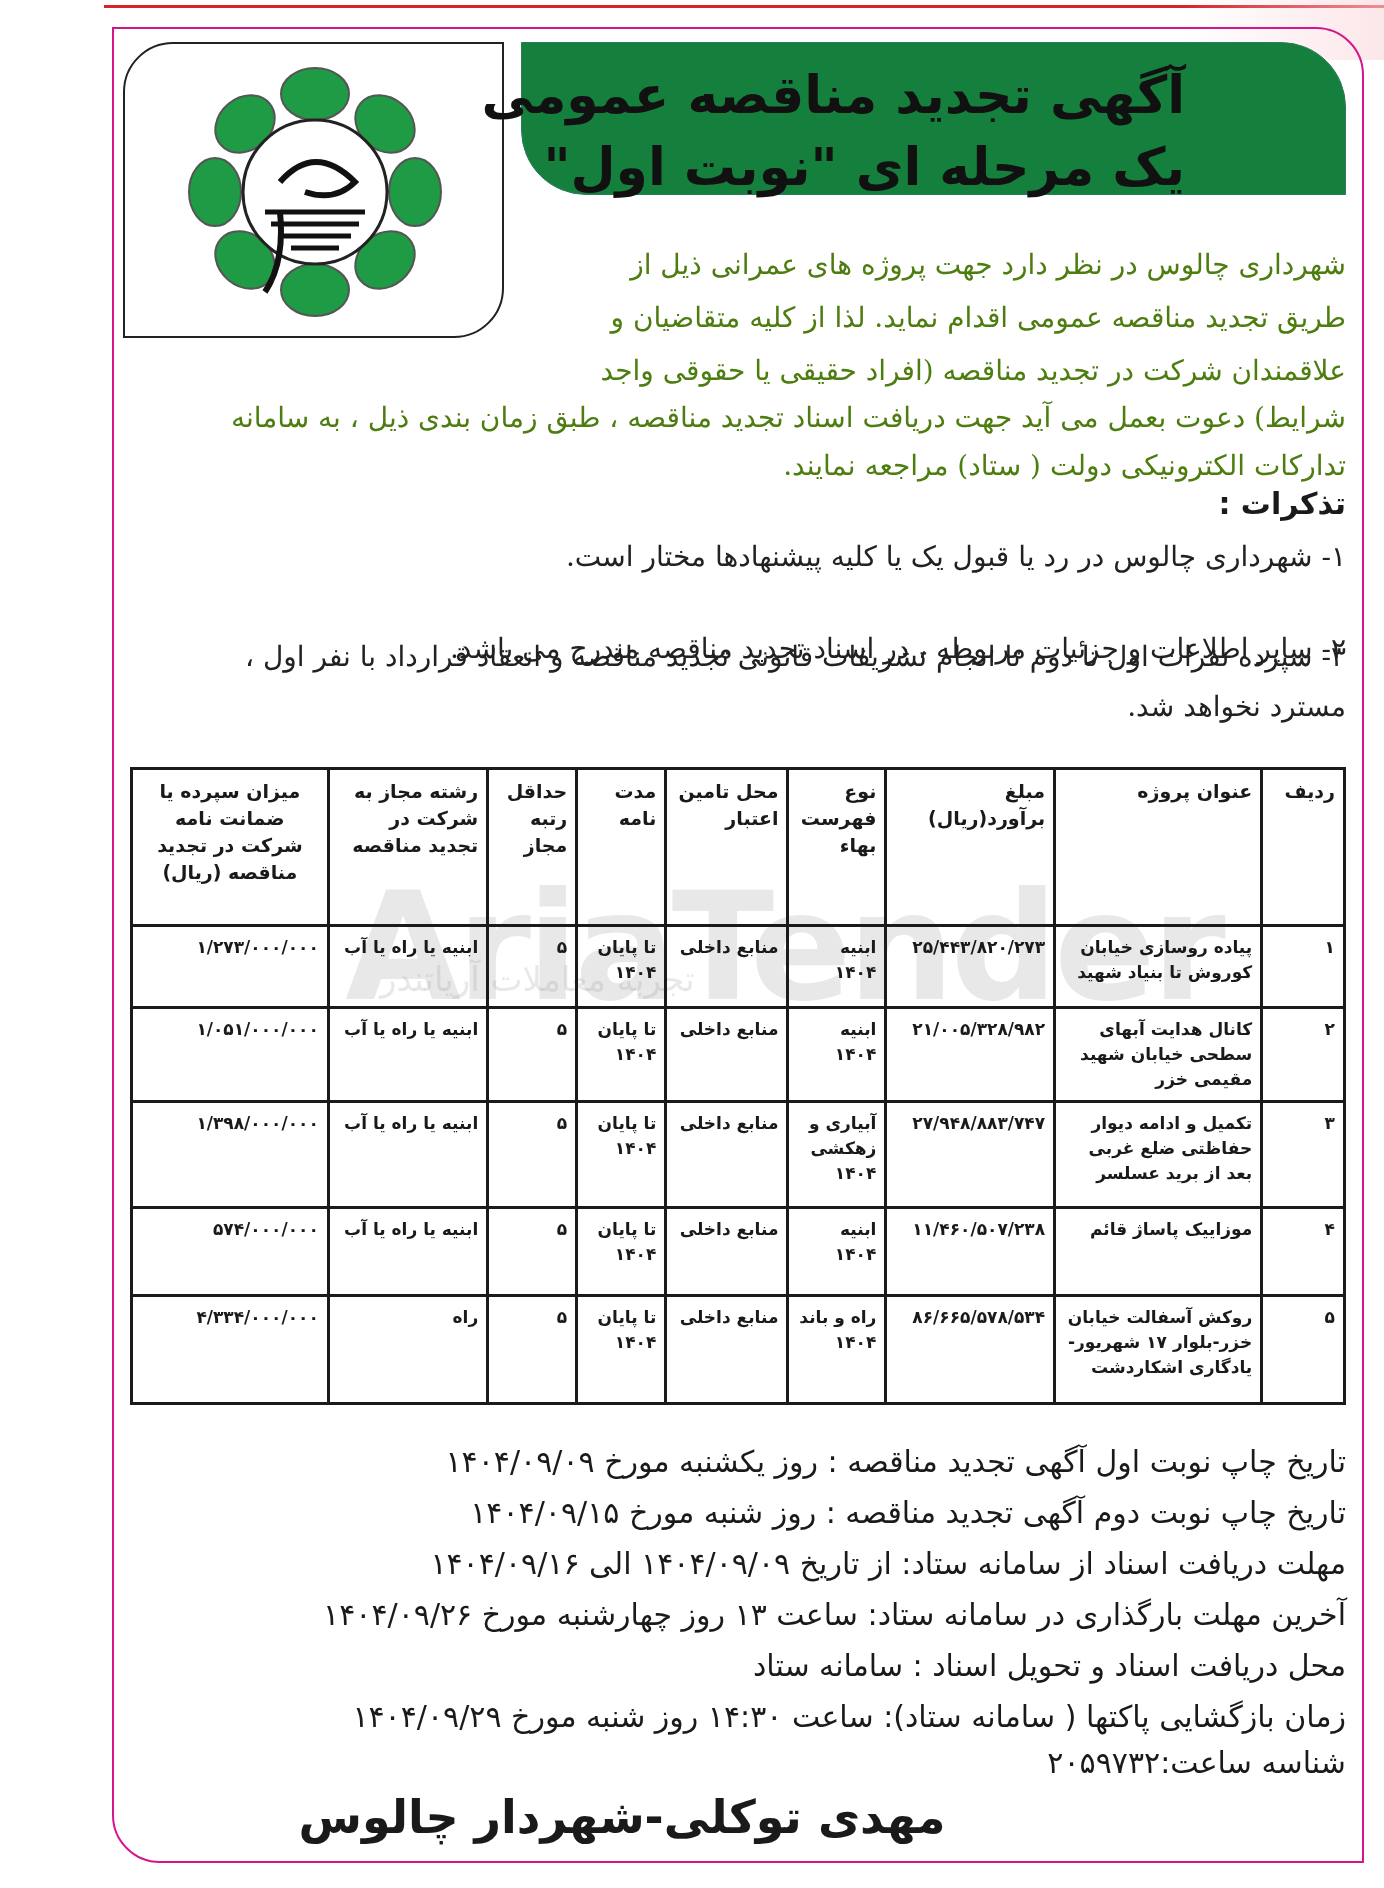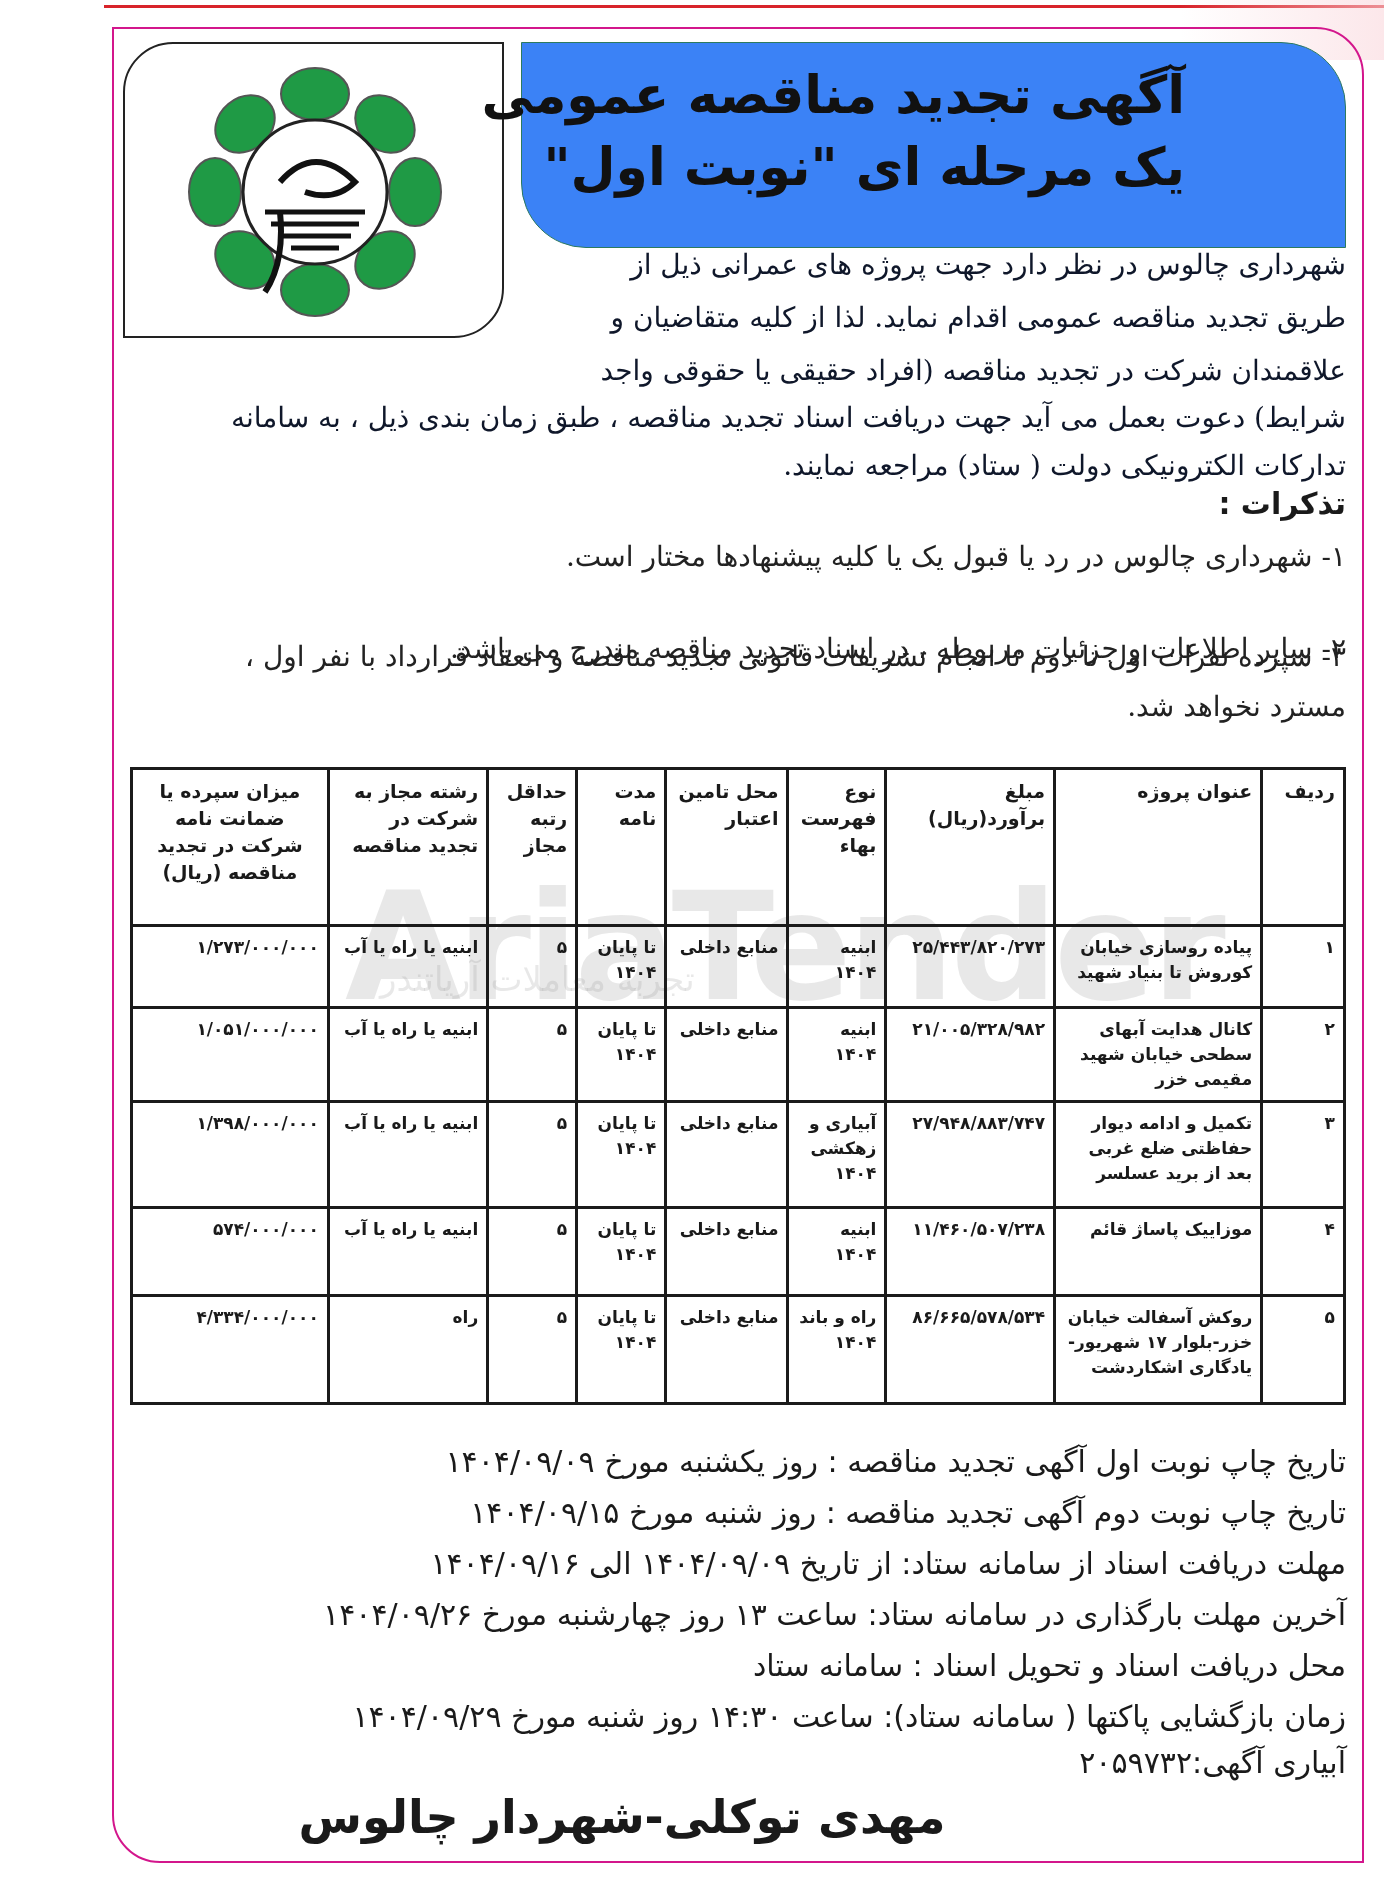--- a/index.html
+++ b/index.html
@@ -6,27 +6,27 @@
   body { width:1384px; height:1888px; position:relative; overflow:hidden;
          font-family:"DejaVu Sans", sans-serif; color:#1a1a1a; }
   .topline { position:absolute; left:104px; top:5px; width:1280px; height:3px; background:#d8232a; }
   .topfade { position:absolute; left:1180px; top:0; width:204px; height:60px;
              background:linear-gradient(90deg, rgba(255,255,255,0), rgba(250,215,220,0.6)); }
   .frame { position:absolute; left:112px; top:27px; width:1252px; height:1836px;
            border:2px solid #d3168c; border-radius:0 48px 0 48px; box-sizing:border-box; }
   .logo-box { position:absolute; left:123px; top:42px; width:381px; height:296px;
               border:2px solid #222; border-radius:50px 0 50px 0; box-sizing:border-box; background:#fff; }
   .logo-box svg { position:absolute; left:60px; top:18px; }
-  .title-box { position:absolute; left:521px; top:42px; width:825px; height:206px;
-               background:#3b82f6; border:1.5px solid #2d7a5f; border-radius:0 65px 0 65px; box-sizing:border-box;
+  .title-box { position:absolute; left:521px; top:42px; width:825px; height:153px;
+               background:#15803d; border:1.5px solid #2d7a5f; border-radius:0 65px 0 65px; box-sizing:border-box;
                direction:rtl; text-align:right; }
   .title-box .l1 { position:absolute; right:160px; top:22px; font-size:52px; font-weight:bold; color:#111; white-space:nowrap; }
   .title-box .l2 { position:absolute; right:160px; top:94px; font-size:52px; font-weight:bold; color:#111; white-space:nowrap; }
   .intro { position:absolute; right:38px; direction:rtl; text-align:justify; font-family:"DejaVu Serif", serif;
-           font-size:28px; color:#0f172a; line-height:53px; white-space:nowrap; }
+           font-size:28px; color:#4d7c0f; line-height:53px; white-space:nowrap; }
   .notes-title { position:absolute; right:38px; top:486px; direction:rtl; font-size:30px; font-weight:bold; }
   .note { position:absolute; right:38px; direction:rtl; font-family:"DejaVu Serif", serif; font-size:28px; color:#222; white-space:nowrap; }
   table.tender { position:absolute; left:130px; top:767px; width:1216px; border-collapse:collapse; direction:rtl;
                  font-size:17px; font-weight:bold; color:#1a1a1a; }
   table.tender th, table.tender td { border:3px solid #1b1b1b; vertical-align:top; padding:8px 8px; }
   table.tender th { font-weight:bold; text-align:right; font-size:19px; line-height:27px; height:138px; }
   table.tender td { text-align:right; line-height:25px; }
   table.tender td.title { text-align:right; }
   .watermark { position:absolute; left:345px; top:860px; width:700px; height:140px; pointer-events:none;
                font-size:150px; font-weight:bold; color:rgba(150,150,150,0.22); letter-spacing:-4px; font-family:"DejaVu Sans", sans-serif; }
@@ -182,16 +182,16 @@
 <div class="schedule" style="top:1590px;">
   <span class="k">آخرین مهلت بارگذاری در سامانه ستاد:</span><span> ساعت ۱۳ روز چهارشنبه مورخ ۱۴۰۴/۰۹/۲۶</span>
 </div>
 <div class="schedule" style="top:1641px;">
   <span class="k">محل دریافت اسناد و تحویل اسناد :</span><span> سامانه ستاد</span>
 </div>
 <div class="schedule" style="top:1692px;">
   <span class="k">زمان بازگشایی پاکتها ( سامانه ستاد):</span><span> ساعت ۱۴:۳۰ روز شنبه مورخ ۱۴۰۴/۰۹/۲۹</span>
 </div>
 <div class="schedule" style="top:1738px;">
-  <span class="k">آبیاری آگهی:</span><span>۲۰۵۹۷۳۲</span>
+  <span class="k">شناسه ساعت:</span><span>۲۰۵۹۷۳۲</span>
 </div>
 
 <div class="signature">مهدی توکلی-شهردار چالوس</div>
 
 </body></html>

